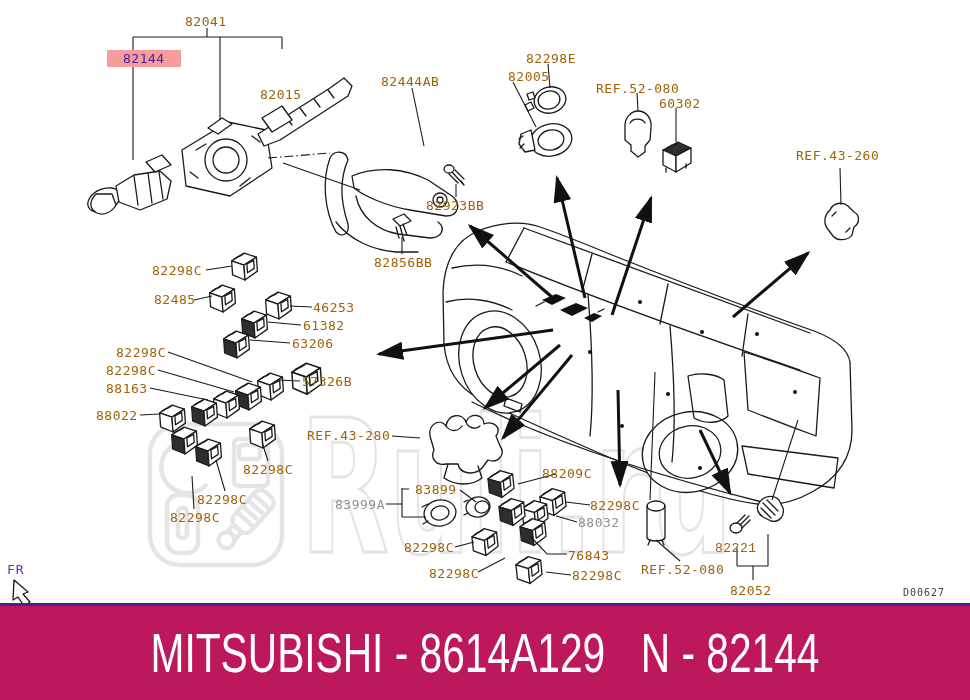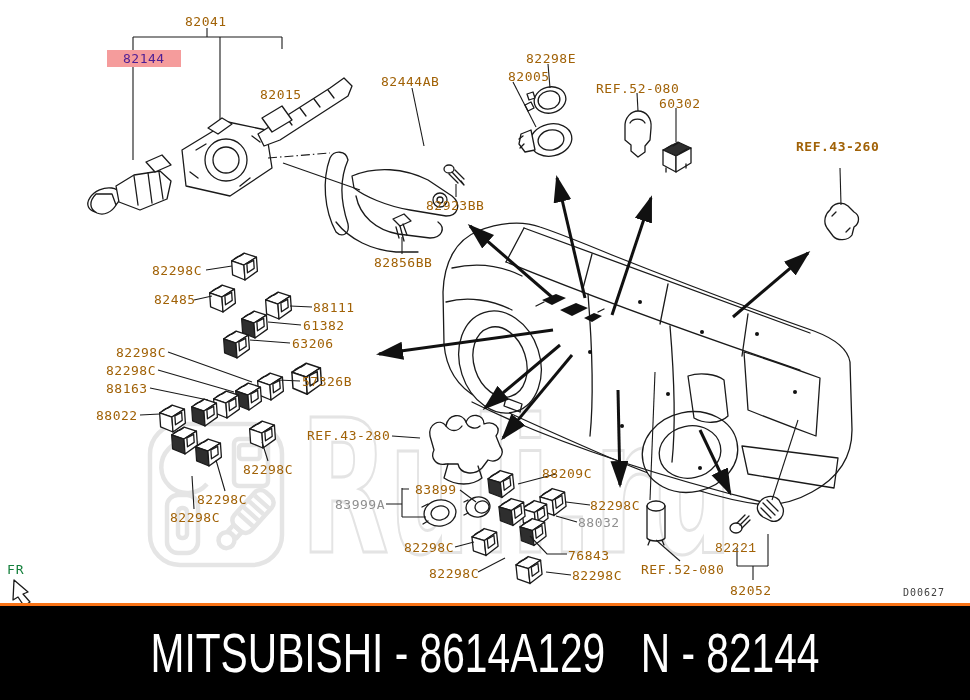--- a/index.html
+++ b/index.html
@@ -18,25 +18,25 @@
   .pd{stroke:#1a1a1a;fill:#2e2e2e;stroke-width:1.2;stroke-linejoin:round;}
   .lld{stroke:#1a1a1a;fill:none;stroke-width:1.1;}
   .ar{stroke:#111;fill:none;stroke-width:3;marker-end:url(#ah);}
   .dd{stroke:#1a1a1a;fill:none;stroke-width:1.1;stroke-dasharray:9 3 1.5 3;}
   .wmk{stroke:#e5e5e5;fill:none;stroke-width:4.5;stroke-linejoin:round;}
   
   #labels{position:absolute;left:0;top:0;width:970px;height:604px;z-index:2;}
   .lbl{position:absolute;font-size:13px;letter-spacing:0.5px;color:#a16207;white-space:nowrap;line-height:15px;}
   .lbl.hl{background:#f59c9c;color:#4c1d95;padding:1px 16px;margin-left:-4px;margin-top:-1px;}
   .lbl.gray{color:#8f8f8f;}
-  .fr{position:absolute;left:7px;top:562px;z-index:2;font-size:13px;color:#15803d;letter-spacing:1px;}
+  .fr{position:absolute;left:7px;top:562px;z-index:2;font-size:13px;color:#6d28d9;letter-spacing:1px;}
   .dcode{position:absolute;left:903px;top:587px;z-index:2;font-size:10px;letter-spacing:1px;color:#3f3f3f;}
   
-  .footer{position:absolute;left:0;top:603px;width:970px;height:97px;background:#000000;
-          border-top:3px solid #f97316;box-sizing:border-box;z-index:3;
+  .footer{position:absolute;left:0;top:603px;width:970px;height:97px;background:#be185d;
+          border-top:3px solid #4c1d95;box-sizing:border-box;z-index:3;
           display:flex;align-items:center;justify-content:center;}
   .ftext{display:flex;gap:48px;color:#fff;font-family:"Liberation Sans", sans-serif;
          font-size:55px;transform:scaleX(0.74);white-space:nowrap;}
 </style>
 </head>
 <body>
 
 <div class="stage">
 
   <svg class="wm-logo" width="970" height="604">
@@ -282,26 +282,26 @@
 
   <div id="labels">
       <div class="lbl" style="left: 185px; top: 14px;">82041</div>
       <div class="lbl hl" style="left: 111px; top: 51px;">82144</div>
       <div class="lbl" style="left: 260px; top: 43px; margin-top: 44px;">82015</div>
       <div class="lbl" style="left: 381px; top: 74px;">82444AB</div>
       <div class="lbl" style="left: 526px; top: 51px;">82298E</div>
       <div class="lbl" style="left: 499px; top: 69px; margin-left: 9px;">82005</div>
       <div class="lbl" style="left: 596px; top: 81px;">REF.52-080</div>
       <div class="lbl" style="left: 659px; top: 96px;">60302</div>
-      <div class="lbl" style="left: 796px; top: 139px; font-weight: bold;">REF.43-260</div>
+      <div class="lbl" style="left: 796px; top: 148px;">REF.43-260</div>
       <div class="lbl" style="left: 426px; top: 198px;">82923BB</div>
       <div class="lbl" style="left: 374px; top: 255px; text-align: right;">82856BB</div>
       <div class="lbl" style="left: 152px; top: 263px;">82298C</div>
       <div class="lbl" style="left: 154px; top: 292px;">82485</div>
-      <div class="lbl" style="left: 313px; top: 300px;">88111</div>
+      <div class="lbl" style="left: 313px; top: 300px;">46253</div>
       <div class="lbl" style="left: 303px; top: 318px;">61382</div>
       <div class="lbl" style="left: 292px; top: 336px;">63206</div>
       <div class="lbl" style="left: 116px; top: 345px;">82298C</div>
       <div class="lbl" style="left: 106px; top: 363px;">82298C</div>
       <div class="lbl" style="left: 106px; top: 381px;">88163</div>
       <div class="lbl" style="left: 302px; top: 374px;">57326B</div>
       <div class="lbl" style="left: 96px; top: 408px;">88022</div>
       <div class="lbl" style="left: 307px; top: 428px;">REF.43-280</div>
       <div class="lbl" style="left: 243px; top: 462px;">82298C</div>
       <div class="lbl" style="left: 542px; top: 466px;">88209C</div>

